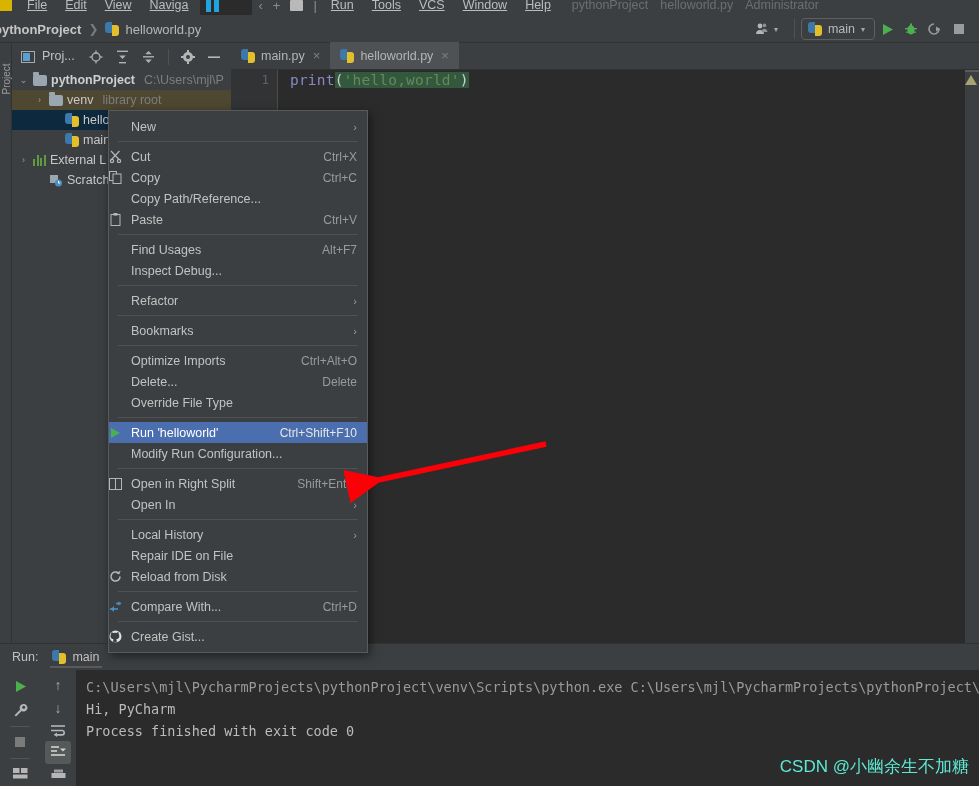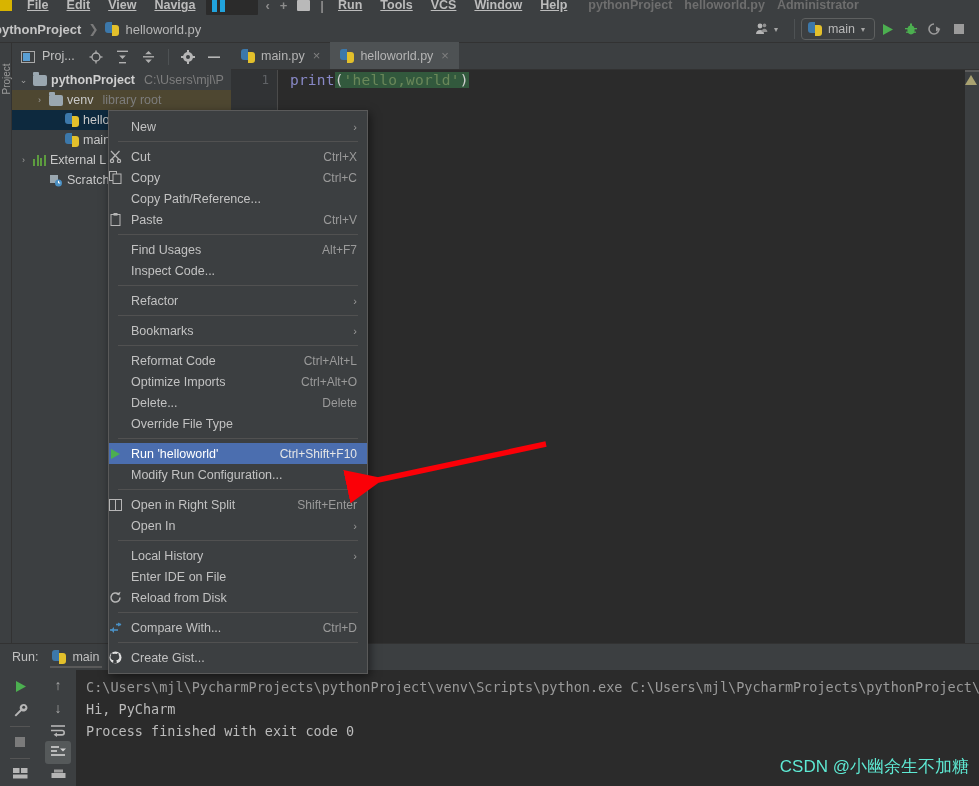--- a/index.html
+++ b/index.html
@@ -10,21 +10,21 @@
     font-family: "Liberation Sans", sans-serif;
     font-size: 12px;
     color: #bbbbbb;
     -webkit-font-smoothing: antialiased;
   }
   #root { position: relative; width: 979px; height: 786px; }
 
   
   .menubar {
     position: absolute; left: 0; top: 0; width: 979px; height: 16px;
-    background: #3c3f41; overflow: hidden; font-weight: bold;
+    background: #3c3f41; overflow: hidden;
   }
   .menubar-inner {
     position: absolute; left: 0; top: -6px; height: 22px;
     display: flex; align-items: center; white-space: nowrap;
   }
   .mb-item {
     padding: 0 9px; font-size: 12.5px; color: #bcbcbc; line-height: 22px;
   }
   .mb-item u { text-decoration: underline; }
   .mb-logo {
@@ -598,43 +598,38 @@
     </div>
     <div class="msep"></div>
 
     <div class="mi">
       <span class="mi-ico"></span>
       <span class="mi-label">Find Usages</span>
       <span class="mi-key">Alt+F7</span>
     </div>
     <div class="mi">
       <span class="mi-ico"></span>
-      <span class="mi-label">Inspect Code...</span>
+      <span class="mi-label">Inspect Debug...</span>
     </div>
     <div class="msep"></div>
 
     <div class="mi">
       <span class="mi-ico"></span>
       <span class="mi-label">Refactor</span>
       <span class="mi-sub">›</span>
     </div>
     <div class="msep"></div>
 
     <div class="mi">
       <span class="mi-ico"></span>
       <span class="mi-label">Bookmarks</span>
       <span class="mi-sub">›</span>
     </div>
     <div class="msep"></div>
 
-    <div class="mi">
-      <span class="mi-ico"></span>
-      <span class="mi-label">Reformat Code</span>
-      <span class="mi-key">Ctrl+Alt+L</span>
-    </div>
     <div class="mi">
       <span class="mi-ico"></span>
       <span class="mi-label">Optimize Imports</span>
       <span class="mi-key">Ctrl+Alt+O</span>
     </div>
     <div class="mi">
       <span class="mi-ico"></span>
       <span class="mi-label">Delete...</span>
       <span class="mi-key">Delete</span>
     </div>
@@ -676,21 +671,21 @@
     </div>
     <div class="msep"></div>
 
     <div class="mi">
       <span class="mi-ico"></span>
       <span class="mi-label">Local History</span>
       <span class="mi-sub">›</span>
     </div>
     <div class="mi">
       <span class="mi-ico"></span>
-      <span class="mi-label">Enter IDE on File</span>
+      <span class="mi-label">Repair IDE on File</span>
     </div>
     <div class="mi">
       <span class="mi-ico">
         <svg width="13" height="13" viewBox="0 0 13 13">
           <path d="M11 6.5a4.5 4.5 0 1 1-1.4-3.2" stroke="#b6b6b6" stroke-width="1.5" fill="none"></path>
           <polygon points="11.6,0.8 10.2,4.4 6.9,3.1" fill="#b6b6b6"></polygon>
         </svg>
       </span>
       <span class="mi-label">Reload from Disk</span>
     </div>

